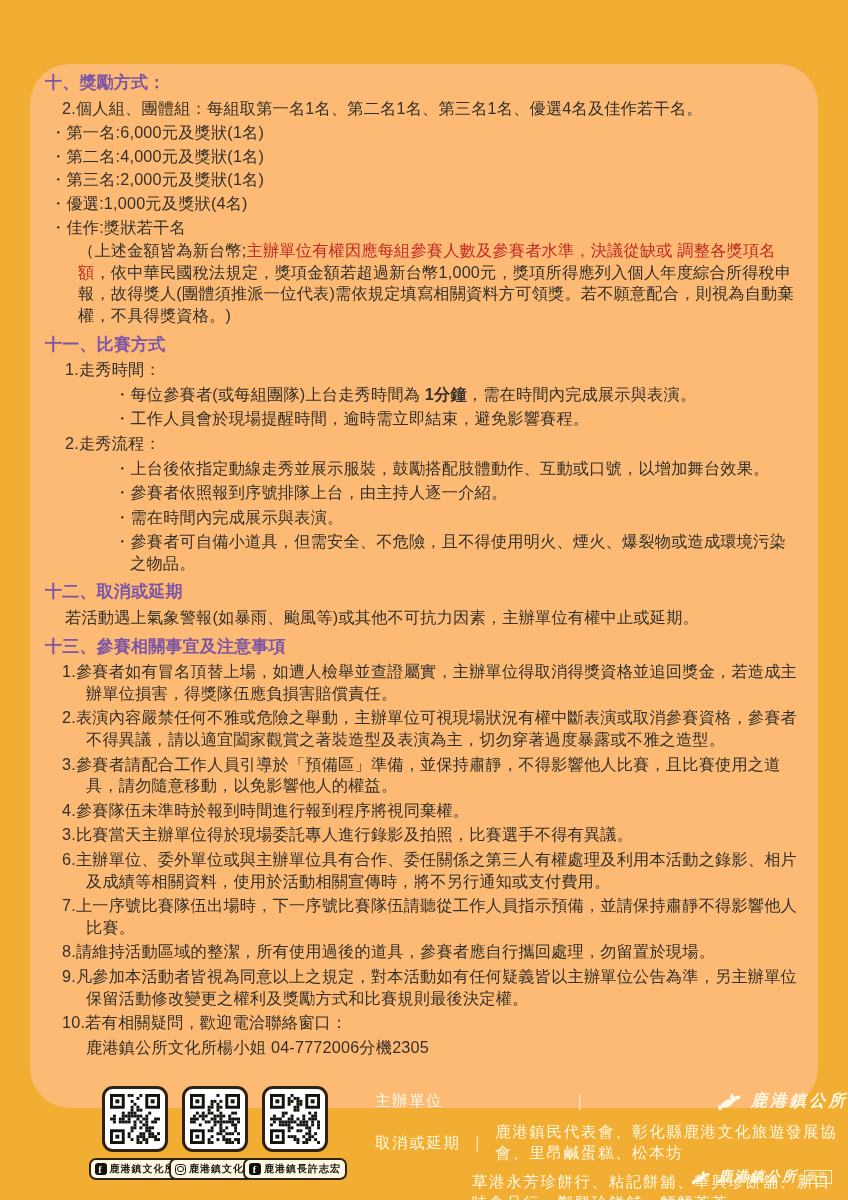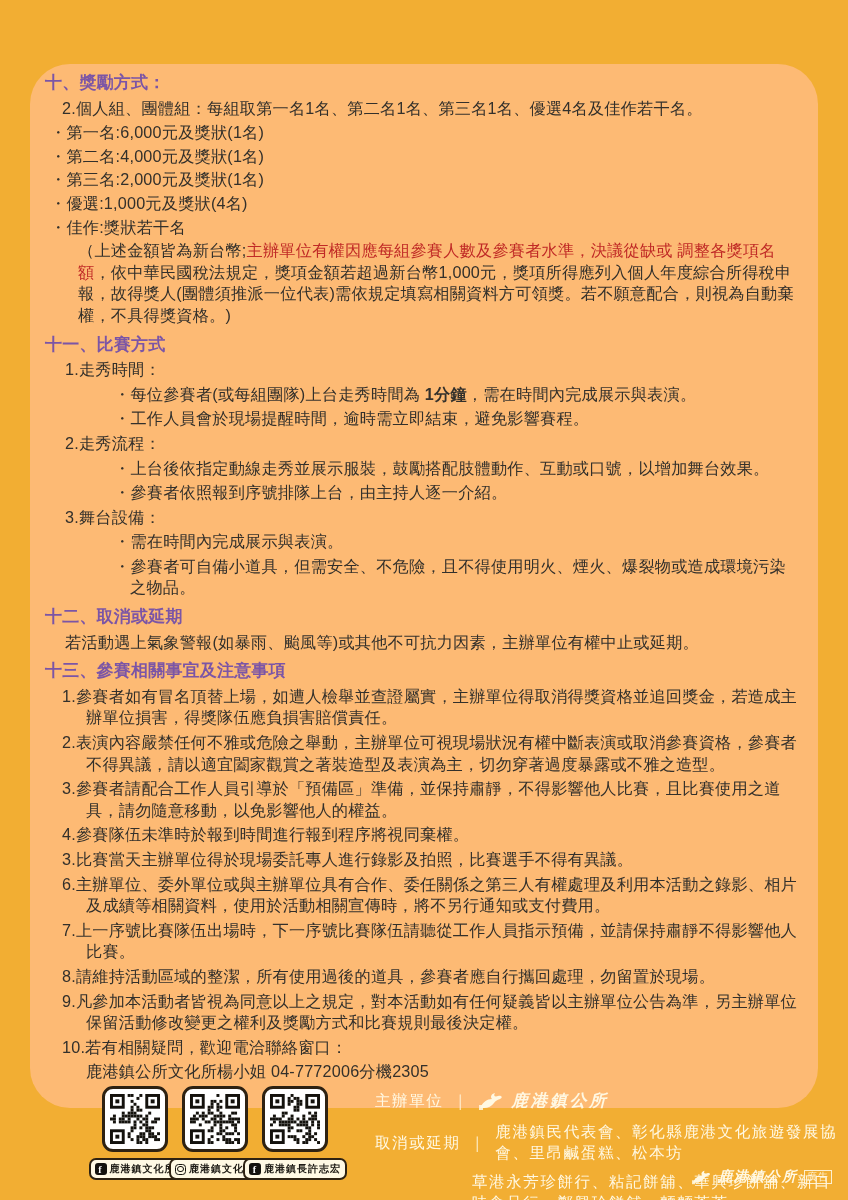--- a/index.html
+++ b/index.html
@@ -48,21 +48,21 @@
   }
   .ig-ic{
     width:11px;height:11px;border:1.6px solid #14120d;border-radius:3.5px;
     position:relative;flex:0 0 auto;box-sizing:border-box;
   }
   .ig-ic::before{
     content:"";position:absolute;left:1.4px;top:1.4px;width:4.6px;height:4.6px;
     border:1.4px solid #14120d;border-radius:50%;
   }
   .org-block{position:absolute;left:375px;top:1090px;color:#FFF8E2;}
-  .org-row{display:flex;align-items:center;font-size:15.5px;letter-spacing:1.6px;margin-bottom:10px;}
+  .org-row{display:flex;align-items:center;font-size:15.5px;letter-spacing:1.6px;margin-bottom:10px;justify-content:space-between;}
   .org-row .lbl{white-space:nowrap;}
   .org-row .bar{margin:0 9px;opacity:.95;}
   .org-row.cont{padding-left:97px;margin-top:-2px;}
   .logo-mini{display:flex;align-items:center;gap:7px;}
   .callig{font-weight:bold;font-style:italic;font-size:16.5px;letter-spacing:3px;}
   .egret{width:26px;height:19px;flex:0 0 auto;}
   .bottom-logo{position:absolute;right:16px;top:1168px;display:flex;align-items:center;gap:6px;color:#FFF8E2;}
   .bottom-logo .callig{font-size:14px;letter-spacing:2px;}
   .bottom-logo .egret{width:21px;height:15px;}
   .ad-box{border:1px solid #FFF8E2;font-size:10px;line-height:10px;padding:1px 2px;letter-spacing:1px;opacity:.9;}
@@ -80,21 +80,20 @@
       <div class="ln b1"><span>・優選:1,000元及獎狀(4名)</span></div>
       <div class="ln b1"><span>・佳作:獎狀若干名</span></div>
       <div class="ln paren"><span>（上述金額皆為新台幣;</span><span class="red">主辦單位有權因應每組參賽人數及參賽者水準，決議從缺或 調整各獎項名額</span><span>，依中華民國稅法規定，獎項金額若超過新台幣1,000元，獎項所得應列入個人年度綜合所得稅申報，故得獎人(團體須推派一位代表)需依規定填寫相關資料方可領獎。若不願意配合，則視為自動棄權，不具得獎資格。)</span></div>
       <div class="ln h"><span>十一、比賽方式</span></div>
       <div class="ln sn"><span>1.走秀時間：</span></div>
       <div class="ln sb"><span>・每位參賽者(或每組團隊)上台走秀時間為 </span><span class="bold">1分鐘</span><span>，需在時間內完成展示與表演。</span></div>
       <div class="ln sb"><span>・工作人員會於現場提醒時間，逾時需立即結束，避免影響賽程。</span></div>
       <div class="ln sn"><span>2.走秀流程：</span></div>
       <div class="ln sb"><span>・上台後依指定動線走秀並展示服裝，鼓勵搭配肢體動作、互動或口號，以增加舞台效果。</span></div>
       <div class="ln sb"><span>・參賽者依照報到序號排隊上台，由主持人逐一介紹。</span></div>
-      <div class="ln sn"><span>3.舞台設備：</span></div>
       <div class="ln sb"><span>・需在時間內完成展示與表演。</span></div>
       <div class="ln sb"><span>・參賽者可自備小道具，但需安全、不危險，且不得使用明火、煙火、爆裂物或造成環境污染之物品。</span></div>
       <div class="ln h"><span>十二、取消或延期</span></div>
       <div class="ln sn"><span>若活動遇上氣象警報(如暴雨、颱風等)或其他不可抗力因素，主辦單位有權中止或延期。</span></div>
       <div class="ln h"><span>十三、參賽相關事宜及注意事項</span></div>
       <div class="ln n"><span>1.參賽者如有冒名頂替上場，如遭人檢舉並查證屬實，主辦單位得取消得獎資格並追回獎金，若造成主辦單位損害，得獎隊伍應負損害賠償責任。</span></div>
       <div class="ln n"><span>2.表演內容嚴禁任何不雅或危險之舉動，主辦單位可視現場狀況有權中斷表演或取消參賽資格，參賽者不得異議，請以適宜闔家觀賞之著裝造型及表演為主，切勿穿著過度暴露或不雅之造型。</span></div>
       <div class="ln n"><span>3.參賽者請配合工作人員引導於「預備區」準備，並保持肅靜，不得影響他人比賽，且比賽使用之道具，請勿隨意移動，以免影響他人的權益。</span></div>
       <div class="ln n"><span>4.參賽隊伍未準時於報到時間進行報到程序將視同棄權。</span></div>
       <div class="ln n"><span>3.比賽當天主辦單位得於現場委託專人進行錄影及拍照，比賽選手不得有異議。</span></div>

